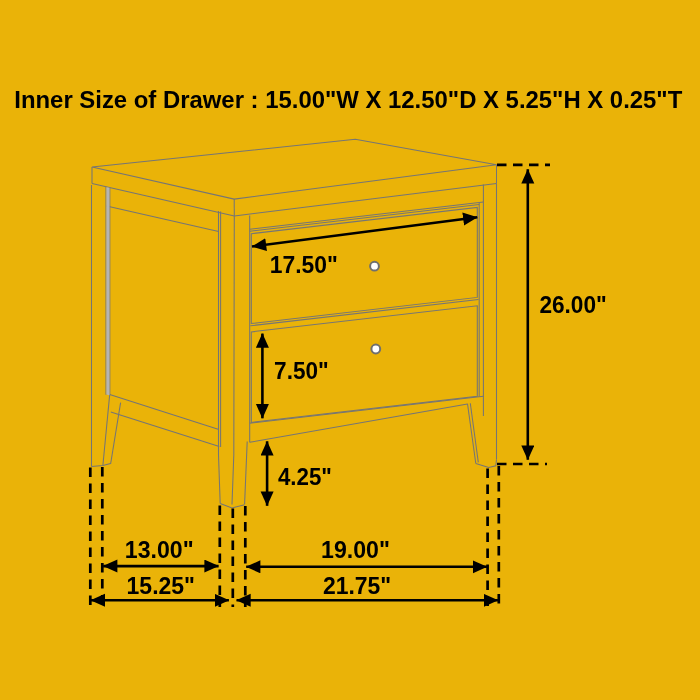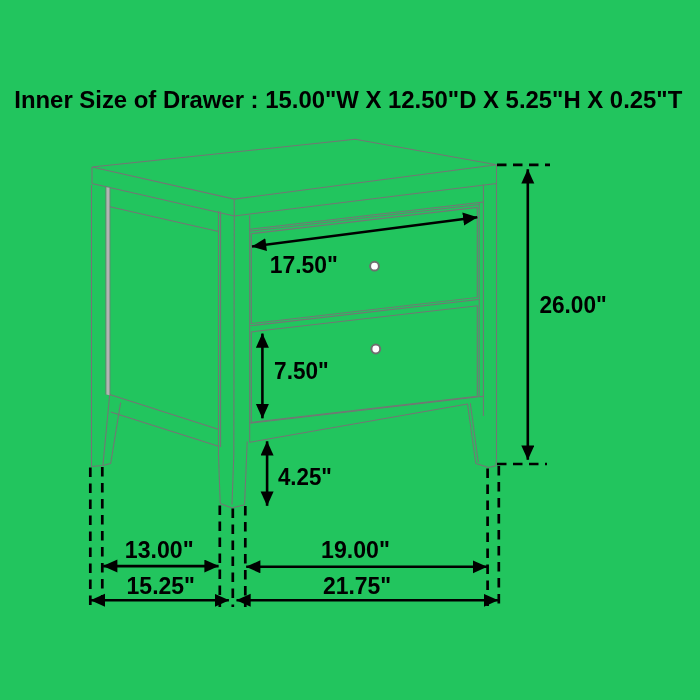--- a/index.html
+++ b/index.html
@@ -1,16 +1,16 @@
 <!DOCTYPE html>
 <html><head>
 <meta charset="utf-8">
 <style>
   html,body{margin:0;padding:0;background:#ffffff;}
-  #page{width:700px;height:700px;position:relative;background:#22c55e;}
+  #page{width:700px;height:700px;position:relative;background:#eab308;}
   svg{position:absolute;left:0;top:0;}
   text{font-family:"Liberation Sans", sans-serif;font-weight:bold;fill:#000000;}
 </style>
 </head>
 <body>
 <div id="page">
 <svg width="700" height="700" viewBox="0 0 700 700">
 <defs>
 <marker id="ah" markerWidth="16" markerHeight="14" refX="14.4" refY="6.6" orient="auto-start-reverse" markerUnits="userSpaceOnUse">
   <path d="M14.7,6.6 L0.2,0.1 L0.2,13.1 Z" fill="#000"></path>

